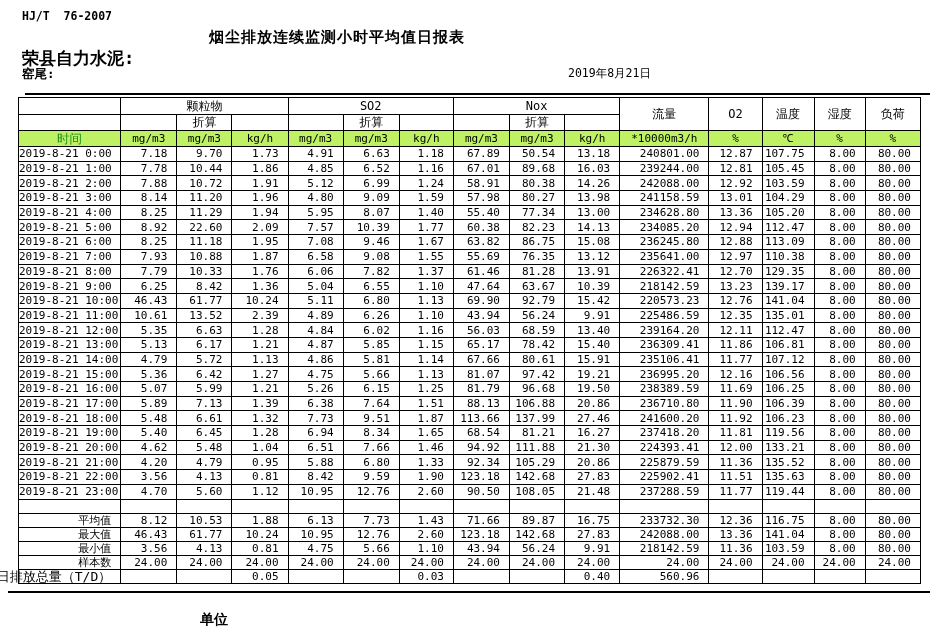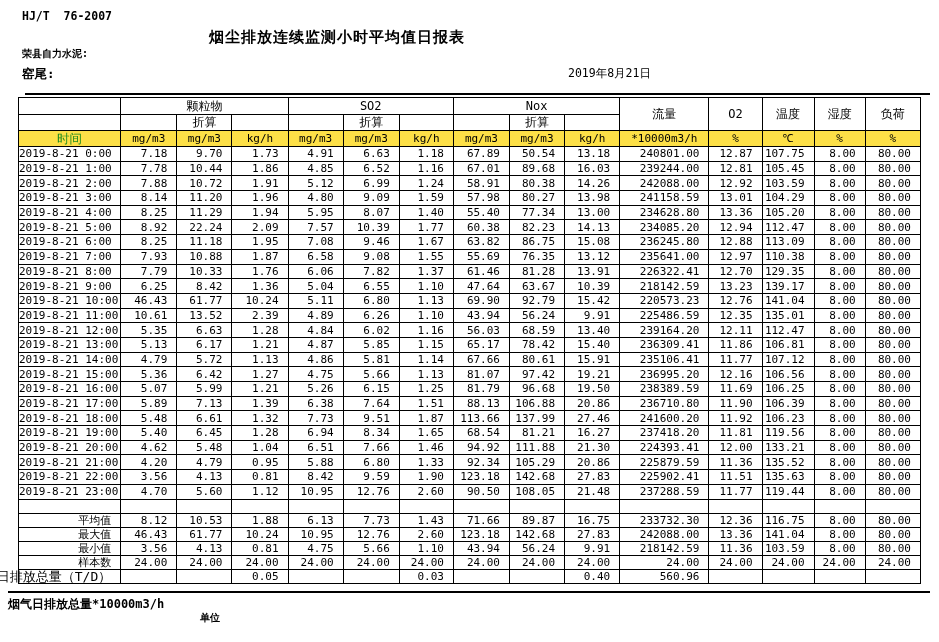--- a/index.html
+++ b/index.html
@@ -1,44 +1,44 @@
 <!DOCTYPE html>
 <html><head>
 <meta charset="utf-8">
 <style>
   html,body{margin:0;padding:0;background:#fff;}
   .page{position:relative;width:939px;height:642px;background:#ffffff;color:#000;
         font-family:"DejaVu Sans Mono","Liberation Mono",monospace;overflow:hidden;text-decoration:underline;}
   .abs{position:absolute;white-space:pre;}
   .doc-code{left:22px;top:9px;font-size:11.5px;font-weight:bold;}
   .title{left:209px;top:28px;font-size:15px;font-weight:bold;letter-spacing:1px;}
-  .company{left:22px;top:47px;font-size:10px;font-weight:bold;}
+  .company{left:22px;top:47px;font-size:17px;font-weight:bold;}
   .stack{left:22px;top:66px;font-size:12.5px;font-weight:bold;}
   .date{left:568px;top:66px;font-size:11.5px;}
   .rule{position:absolute;background:#000;height:2px;}
   .rule-top{left:25px;top:93px;width:905px;}
   .rule-bottom{left:8px;top:591px;width:922px;}
   table.report{position:absolute;left:18px;top:97px;width:903px;border-collapse:collapse;
         table-layout:fixed;font-size:11px;}
   table.report td,table.report th{border:1px solid #000;font-weight:normal;
         padding:0 9px 0 0;text-align:right;line-height:13px;overflow:visible;
         font-size:11px;white-space:nowrap;}
   tr.h1 td,tr.h1 th{height:16px;text-align:center;padding:0;font-size:12px;}
   tr.h2 td,tr.h2 th{height:15px;text-align:center;padding:0;font-size:12px;}
-  tr.h3 td,tr.h3 th{height:15px;text-align:center;padding:0;background:#fde047;font-size:11px;}
+  tr.h3 td,tr.h3 th{height:15px;text-align:center;padding:0;background:#bef264;font-size:11px;}
   tr.h3 th.time-label{font-size:12.5px;color:#1e8b1e;}
   tbody td{height:13.7px;}
   tr.empty-row td{height:13px;}
   tr.summary-row td,tr.total-row td{height:13px;}
   td.time{padding-right:4px;}
   td.bl,th.bl{border-left-width:2px;}
   tr.total-row td.time span{float:right;white-space:nowrap;font-size:13px;}
   .footer-1{left:8px;top:596px;font-size:12px;font-weight:bold;}
   .footer-2a{left:8px;top:611px;font-size:12.5px;font-weight:bold;margin-top:39px;}
-  .footer-2b{left:200px;top:611px;font-size:10px;font-weight:bold;}
+  .footer-2b{left:200px;top:611px;font-size:14px;font-weight:bold;}
 </style>
 </head>
 <body>
 
 <div class="page">
   <div class="abs doc-code">HJ/T  76-2007</div>
   <div class="abs title">烟尘排放连续监测小时平均值日报表</div>
   <div class="abs company">荣县自力水泥:</div>
   <div class="abs stack">窑尾:</div>
   <div class="abs date">2019年8月21日</div>
@@ -186,21 +186,21 @@
           <td>13.00</td>
           <td class="bl">234628.80</td>
           <td>13.36</td>
           <td>105.20</td>
           <td>8.00</td>
           <td>80.00</td>
         </tr>
         <tr class="data-row">
           <td class="time">2019-8-21 5:00</td>
           <td>8.92</td>
-          <td>22.24</td>
+          <td>22.60</td>
           <td>2.09</td>
           <td>7.57</td>
           <td>10.39</td>
           <td>1.77</td>
           <td>60.38</td>
           <td>82.23</td>
           <td>14.13</td>
           <td class="bl">234085.20</td>
           <td>12.94</td>
           <td>112.47</td>
@@ -614,16 +614,15 @@
           <td class="bl">560.96</td>
           <td></td>
           <td></td>
           <td></td>
           <td></td>
         </tr>
       </tbody>
   </table>
 
   <div class="rule rule-bottom"></div>
-  <div class="abs footer-1">烟气日排放总量*10000m3/h</div>
   <div class="abs footer-2a">上报单位（盖章）</div>
   <div class="abs footer-2b">单位</div>
 </div>
 
 </body></html>

